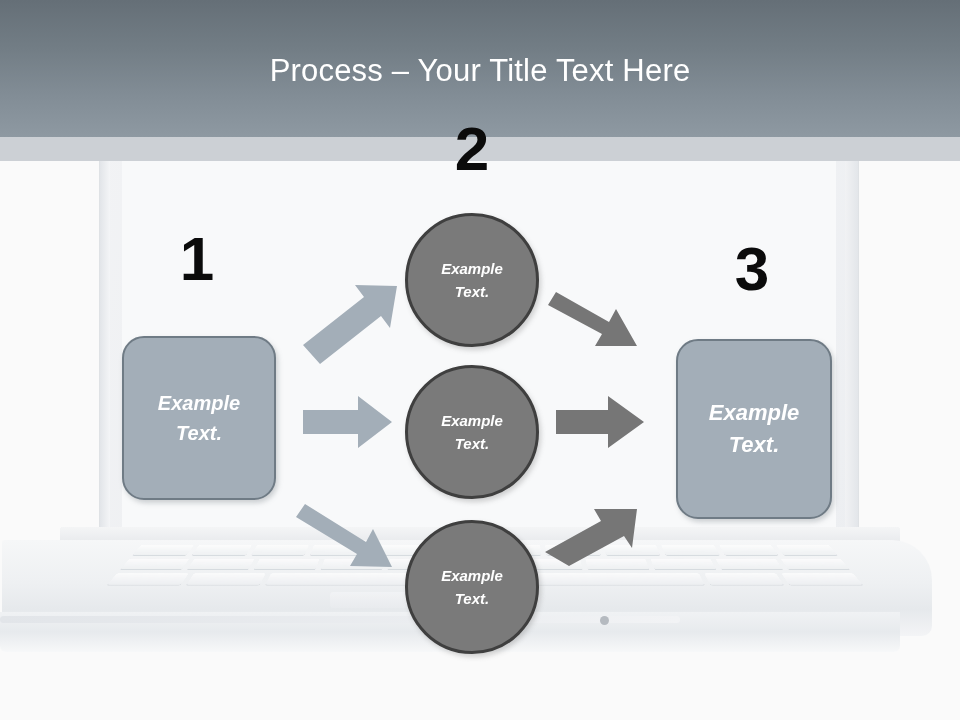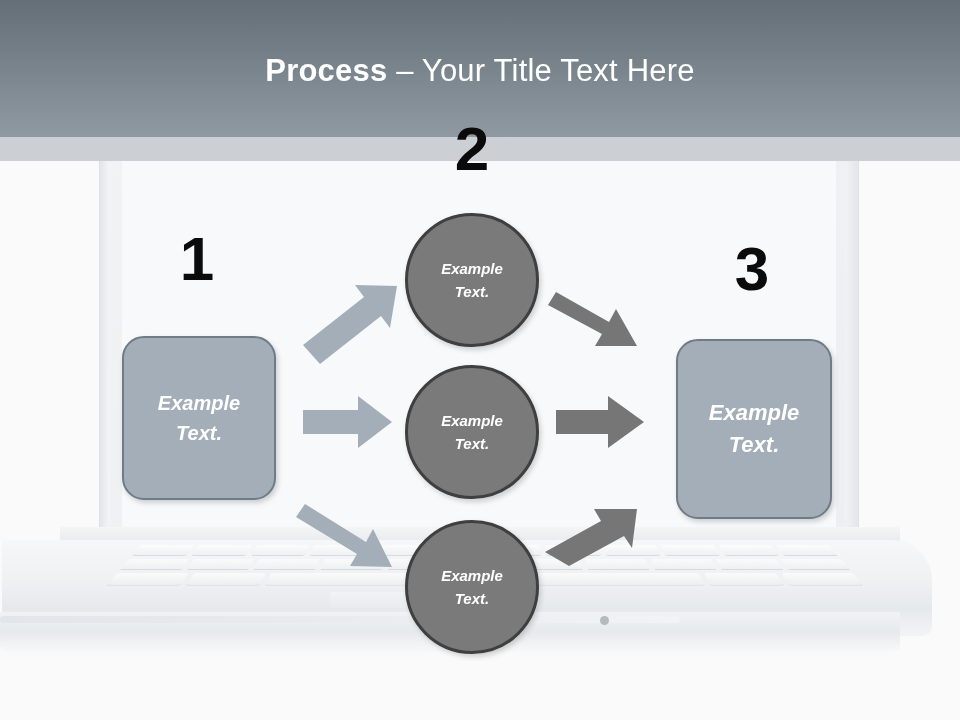--- a/index.html
+++ b/index.html
@@ -165,21 +165,21 @@
     top: 52px;
     width: 960px;
     text-align: center;
     color: #ffffff;
     font-size: 31px;
     line-height: 38px;
     letter-spacing: .2px;
     white-space: nowrap;
     z-index: 6;
   }
-  .slide-title .t-bold { font-weight: bold; }
+  .slide-title .t-bold { font-weight: normal; }
   .slide-title .t-reg  { font-weight: normal; }
 
   
   .diagram { position: absolute; inset: 0; z-index: 10; }
 
   .step-number {
     position: absolute;
     font-size: 62px;
     font-weight: bold;
     color: #0b0b0b;

